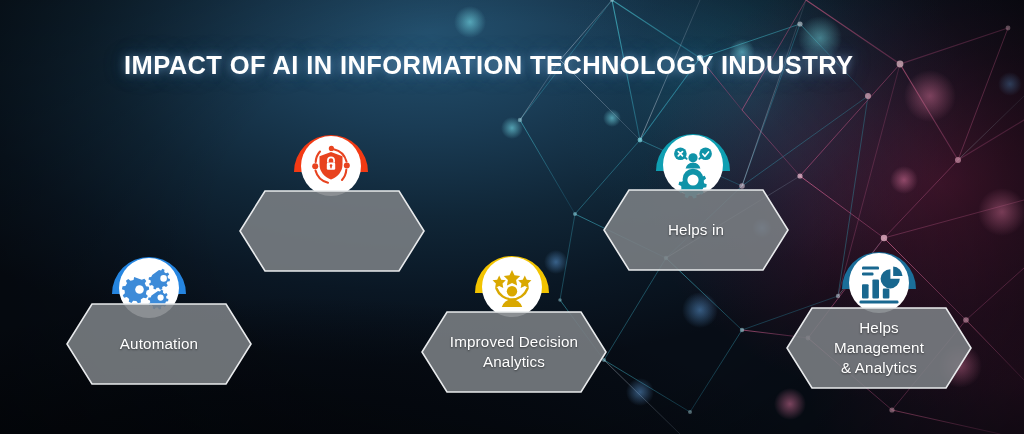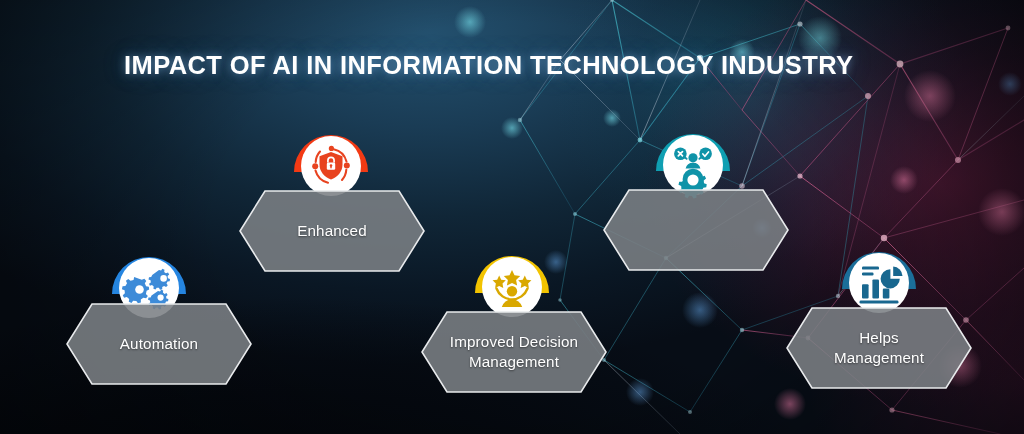--- a/index.html
+++ b/index.html
@@ -278,21 +278,20 @@
         <circle cx="43" cy="47.4" r="1.25" fill="#e8431f"></circle>
         <rect x="42.3" y="47.7" width="1.4" height="2.6" fill="#e8431f"></rect>
       </svg>
     </div>
     <div class="hex" style="left:239px; top:190px;">
       <svg class="hex-shape" width="186" height="82" viewBox="0 0 186 82" preserveAspectRatio="none">
         <polygon points="26,1 160,1 185,41 160,81 26,81 1,41" fill="#7b7f84" fill-opacity="0.88" stroke="#e8eaec" stroke-width="1.6"></polygon>
       </svg>
       <div class="hex-label">
         <div>
-          <span>Enhanced</span>
         </div>
       </div>
     </div>
   </div>
 
   <div class="node">
     <div class="badge" style="left:469px; top:239px;">
       <svg width="86" height="86" viewBox="0 0 86 86">
         <path d="M6 54 A37 37 0 0 1 80 54 L68 54 A25 25 0 0 0 18 54 Z" fill="#f2c300"></path>
         <circle cx="43" cy="48" r="30" fill="#ffffff"></circle>
@@ -306,21 +305,21 @@
         <path d="M32.8 68 a10.6 10.6 0 0 1 20.4 0 z" fill="#d9a800"></path>
       </svg>
     </div>
     <div class="hex" style="left:421px; top:311px;">
       <svg class="hex-shape" width="186" height="82" viewBox="0 0 186 82" preserveAspectRatio="none">
         <polygon points="26,1 160,1 185,41 160,81 26,81 1,41" fill="#7b7f84" fill-opacity="0.88" stroke="#e8eaec" stroke-width="1.6"></polygon>
       </svg>
       <div class="hex-label">
         <div>
           <span>Improved Decision</span>
-          <span>Management</span>
+          <span>Analytics</span>
         </div>
       </div>
     </div>
   </div>
 
   <div class="node">
     <div class="badge" style="left:650px; top:117px;">
       <svg width="86" height="86" viewBox="0 0 86 86">
         <path d="M6 54 A37 37 0 0 1 80 54 L68 54 A25 25 0 0 0 18 54 Z" fill="#0f9fb2"></path>
         <circle cx="43" cy="48" r="30" fill="#ffffff"></circle>
@@ -342,20 +341,21 @@
                  M43 55.0 l2.9 .55 1.9 -2.2 2.6 1.55 -.65 2.85 2.15 2.0 2.8 -.9 1.35 2.75 -2.3 1.8 .25 2.9 2.75 1.05 -.5 3.0 -2.9 .3 -1.3 2.6 1.7 2.35 -2.2 2.1 -2.65 -1.25 -2.5 1.5 .05 2.9 -3.0 .6 -1.45 -2.5 -2.9 -.1 -1.55 2.45 -2.8 -1.2 .4 -2.9 -2.2 -1.85 -2.75 1.0 -1.2 -2.8 2.4 -1.65 -.2 -2.9 -2.7 -1.2 .7 -2.95 2.9 -.15 1.45 -2.5 z" fill="#0f93a8"></path>
         <circle cx="43" cy="63" r="5.6" fill="#ffffff"></circle>
       </svg>
     </div>
     <div class="hex" style="left:603px; top:189px;">
       <svg class="hex-shape" width="186" height="82" viewBox="0 0 186 82" preserveAspectRatio="none">
         <polygon points="26,1 160,1 185,41 160,81 26,81 1,41" fill="#7b7f84" fill-opacity="0.88" stroke="#e8eaec" stroke-width="1.6"></polygon>
       </svg>
       <div class="hex-label">
         <div>
+          <span>Helps in</span>
         </div>
       </div>
     </div>
   </div>
 
   <div class="node">
     <div class="badge" style="left:836px; top:235px;">
       <svg width="86" height="86" viewBox="0 0 86 86">
         <path d="M6 54 A37 37 0 0 1 80 54 L68 54 A25 25 0 0 0 18 54 Z" fill="#1b6e99"></path>
         <circle cx="43" cy="48" r="30" fill="#ffffff"></circle>
@@ -371,18 +371,19 @@
         </g>
       </svg>
     </div>
     <div class="hex" style="left:786px; top:307px;">
       <svg class="hex-shape" width="186" height="82" viewBox="0 0 186 82" preserveAspectRatio="none">
         <polygon points="26,1 160,1 185,41 160,81 26,81 1,41" fill="#7b7f84" fill-opacity="0.88" stroke="#e8eaec" stroke-width="1.6"></polygon>
       </svg>
       <div class="hex-label">
         <div>
           <span>Helps Management</span>
+          <span>&amp; Analytics</span>
         </div>
       </div>
     </div>
   </div>
 
 </div>
 
 </body></html>

